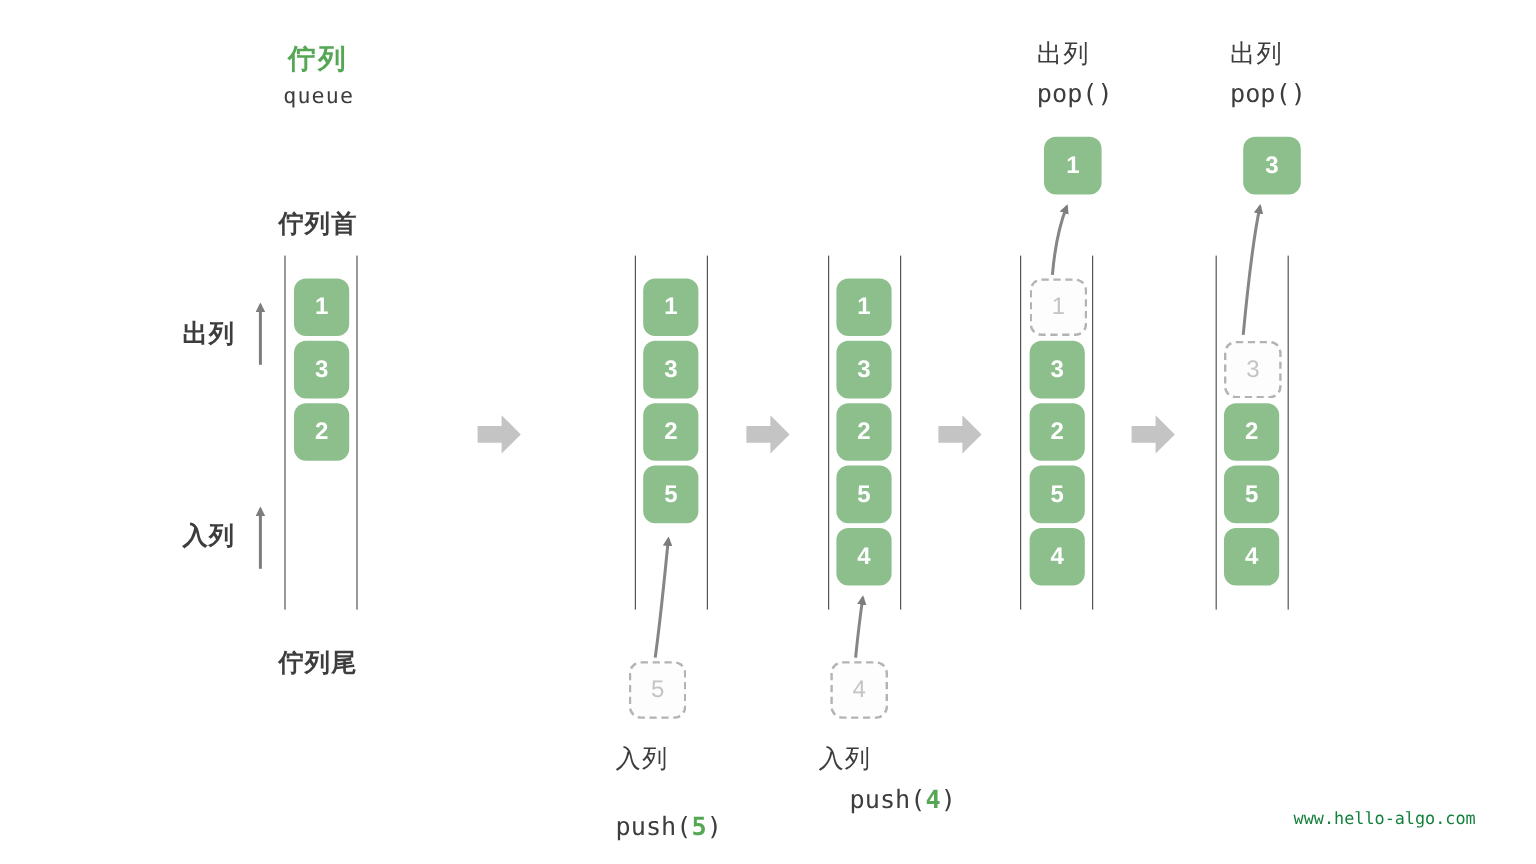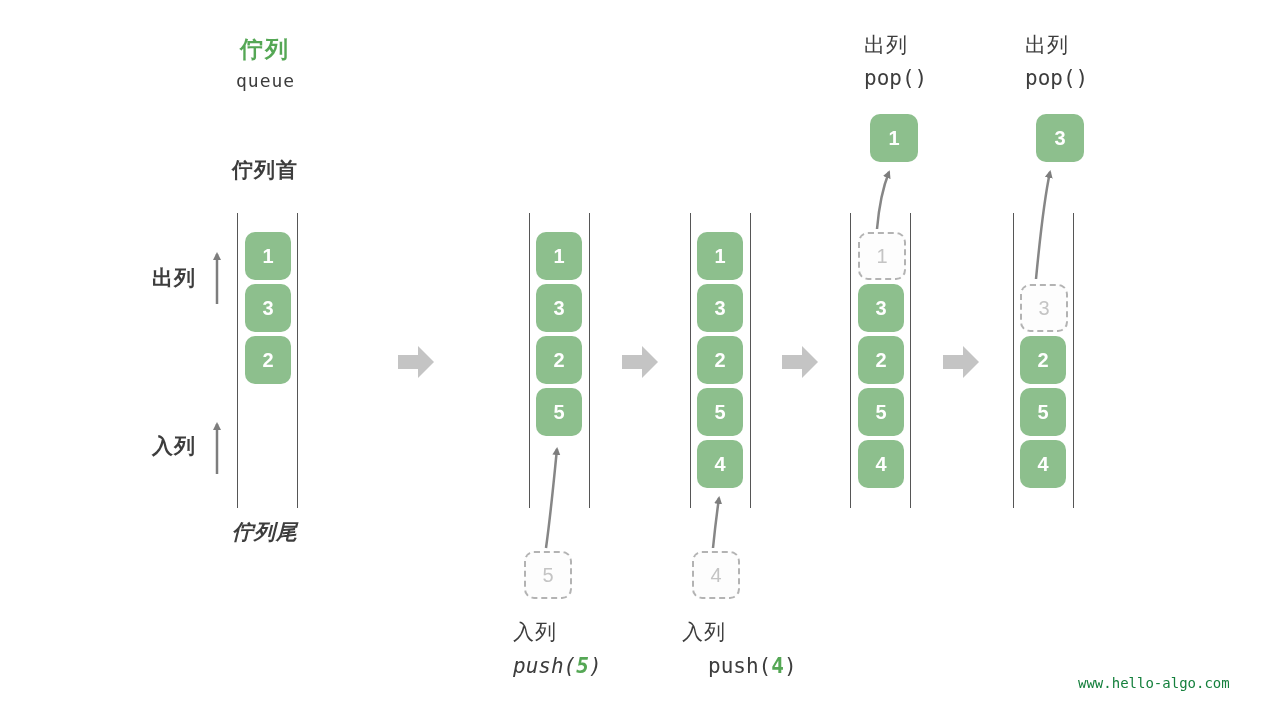--- a/index.html
+++ b/index.html
@@ -6,22 +6,22 @@
   .canvas{
     position:relative;width:1280px;height:720px;background:#ffffff;overflow:hidden;
     font-family:"Liberation Sans",sans-serif;color:#3d3d3d;
   }
   .abs{position:absolute;}
   
   .title-zh{left:240px;top:34px;font-size:23px;font-weight:700;color:#55a755;letter-spacing:2px;}
   .title-en{left:236px;top:70px;font-size:18px;font-family:"DejaVu Sans Mono",monospace;color:#3d3d3d;letter-spacing:1px;text-align:right;}
   
   .side-label{font-size:21px;font-weight:700;color:#3d3d3d;letter-spacing:1px;}
-  .lbl-front{left:232px;top:156px;}
-  .lbl-rear{left:232px;top:518px;font-style:italic;}
+  .lbl-front{left:232px;top:172px;}
+  .lbl-rear{left:232px;top:538px;}
   .lbl-deq{left:152px;top:264px;}
   .lbl-enq{left:152px;top:432px;}
   
   .rails{position:absolute;top:213px;width:61px;height:295px;border-left:1px solid #565656;border-right:1px solid #565656;box-sizing:border-box;}
   .r1{left:237px;}.r2{left:529px;}.r3{left:690px;}.r4{left:850px;}.r5{left:1013px;}
   
   .cell{
     position:absolute;width:46px;height:48px;border-radius:10px;background:#8dbf8d;
     color:#ffffff;font-size:20px;font-weight:700;text-align:center;line-height:48px;
   }
@@ -37,21 +37,21 @@
     text-align:center;line-height:44px;
   }
   .g2{left:524px;top:551px;}
   .g3{left:692px;top:551px;}
   .g4{left:858px;top:232px;}
   .g5{left:1020px;top:284px;}
   
   .op-zh{font-size:21px;color:#3d3d3d;letter-spacing:1px;}
   .op-code{font-size:21px;font-family:"DejaVu Sans Mono",monospace;color:#3d3d3d;text-align:right;}
   .op-code .arg{color:#55a755;font-weight:700;}
-  .op2-zh{left:513px;top:618px;}  .op2-code{left:513px;top:654px;font-style:italic;}
+  .op2-zh{left:513px;top:618px;}  .op2-code{left:513px;top:677px;}
   .op3-zh{left:682px;top:618px;}  .op3-code{left:708px;top:654px;}
   .op4-zh{left:864px;top:31px;}   .op4-code{left:864px;top:66px;}
   .op5-zh{left:1025px;top:31px;}  .op5-code{left:1025px;top:66px;}
   
   .watermark{left:1078px;top:675px;font-size:14px;font-family:"DejaVu Sans Mono",monospace;color:#15803d;}
   
   .overlay{position:absolute;left:0;top:0;width:1280px;height:720px;pointer-events:none;}
 </style>
 </head>
 <body>

